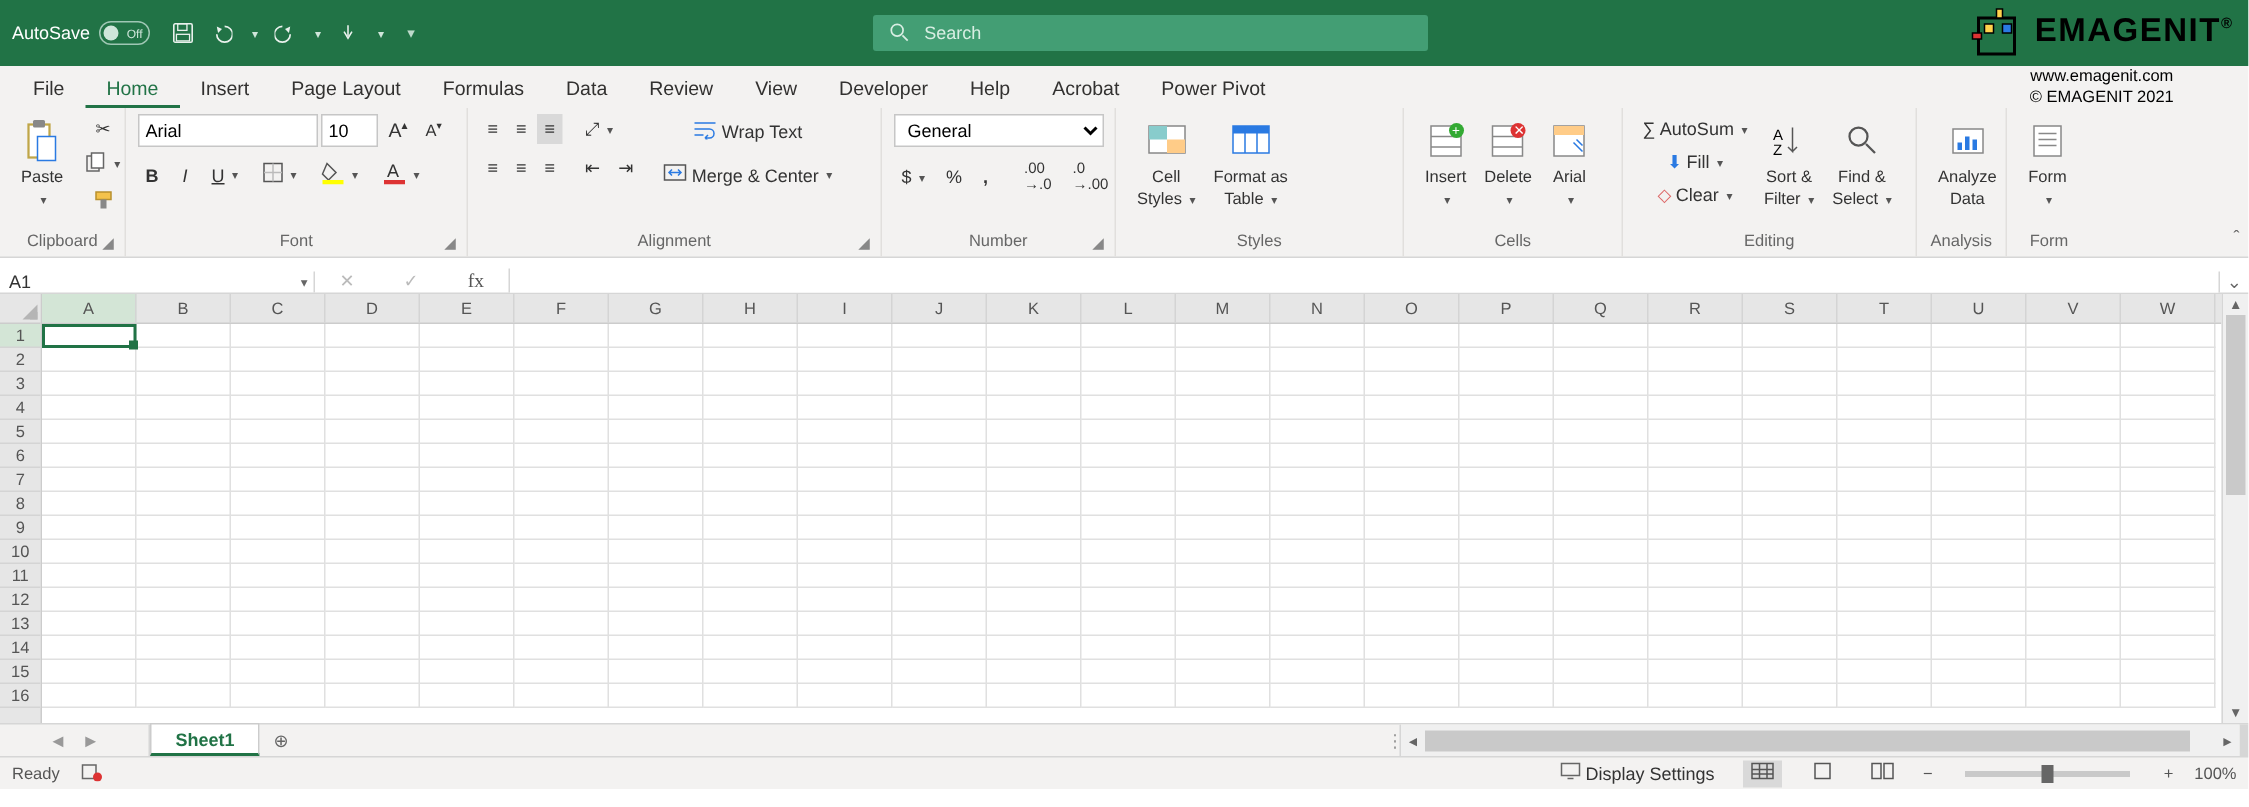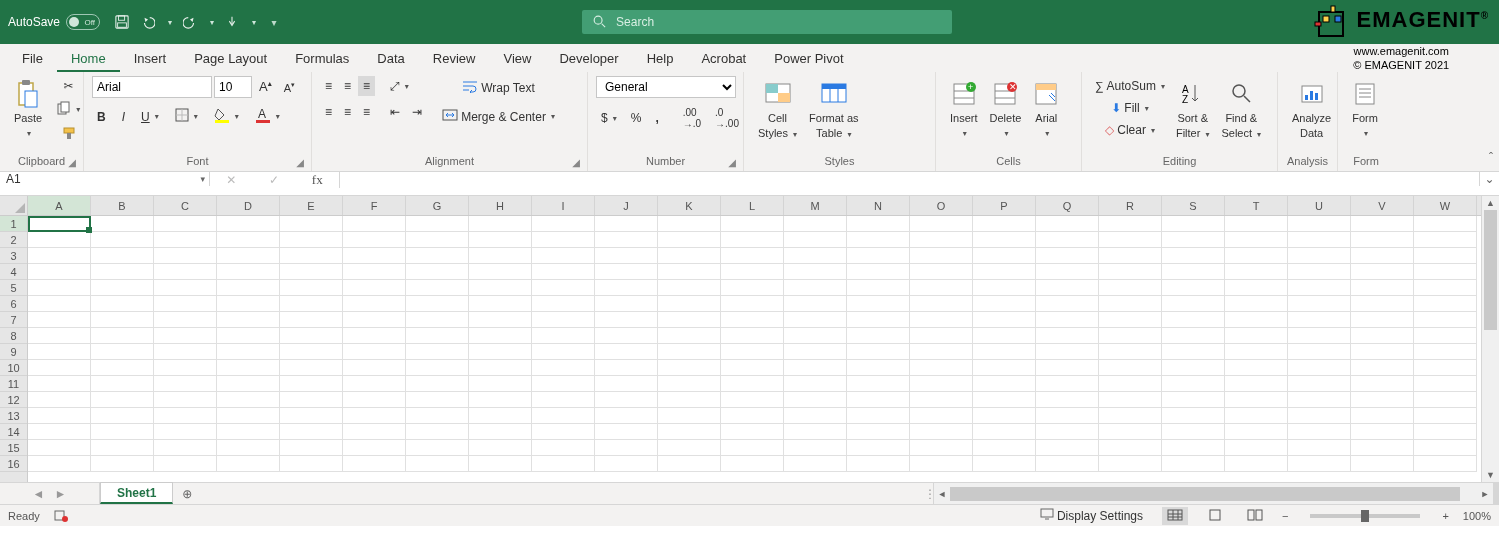--- a/index.html
+++ b/index.html
@@ -36,21 +36,21 @@
 .group .launcher{ position:absolute; right:4px; bottom:2px; width:14px;height:14px; display:flex;align-items:center;justify-content:center; color:#888; font-size:10px;}
 .btn { display:flex; align-items:center; justify-content:center; padding:2px 4px; border:1px solid transparent; cursor:pointer; gap:3px; font-size:12px; color:#333;}
 .vbtn { display:flex; flex-direction:column; align-items:center; justify-content:flex-start; padding:2px 6px; cursor:pointer; font-size:11px; line-height:13px; text-align:center; gap:2px;}
 .vbtn .ic{height:32px;display:flex;align-items:center;}
 .drop{font-size:8px; color:#555; margin-left:2px;}
 select,.combo{height:22px;border:1px solid #c6c6c6;background:#fff;font-size:12px;padding:0 4px;}
 .row{display:flex;align-items:center;gap:2px;}
 .col{display:flex;flex-direction:column;gap:2px;}
 
 
-.namebox-row{height:24px;border-bottom:1px solid #d6d6d6;display:flex;align-items:flex-start;background:#fff;}
+.namebox-row{height:24px;border-bottom:1px solid #d6d6d6;display:flex;align-items:flex-end;background:#fff;}
 .namebox{width:210px;border-right:1px solid #d6d6d6;display:flex;align-items:center;padding:0 6px;position:relative;}
 .namebox .dd{position:absolute;right:4px;color:#666;font-size:9px;}
 .fx-ctrl{width:130px;border-right:1px solid #d6d6d6;display:flex;align-items:center;justify-content:space-around;color:#bbb;}
 .fx-ctrl .fx{color:#555;font-family:"Times New Roman",serif;font-size:13px;}
 .formula-input{flex:1;border:none;padding:0 6px;font-size:12px;outline:none;}
 .fx-expand{width:20px;display:flex;align-items:center;justify-content:center;color:#666;border-left:1px solid #d6d6d6;}
 
 
 .grid-wrap{position:relative;height:286px;display:flex;}
 .rowhdrs{width:28px;background:#e6e6e6;border-right:1px solid #ccc;}

